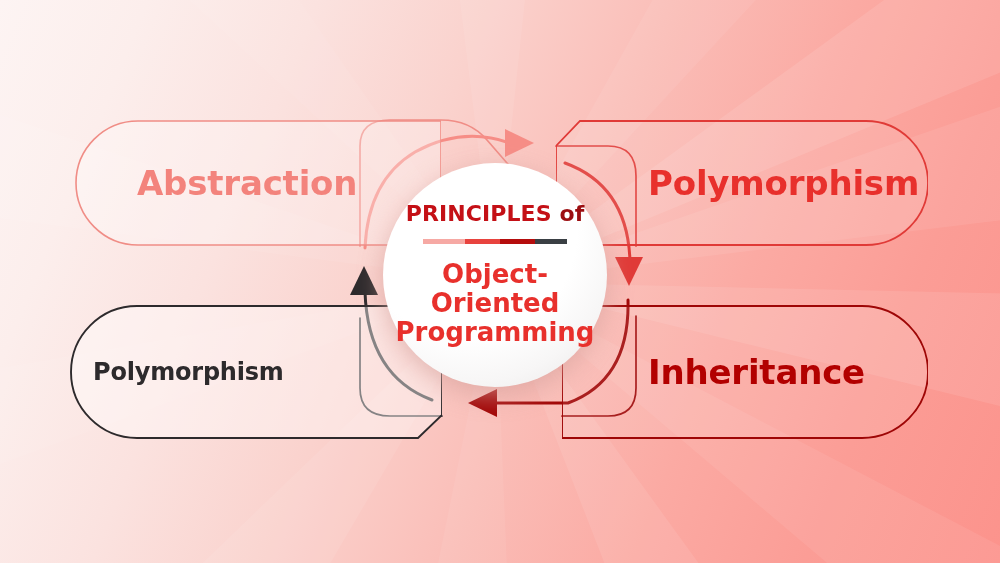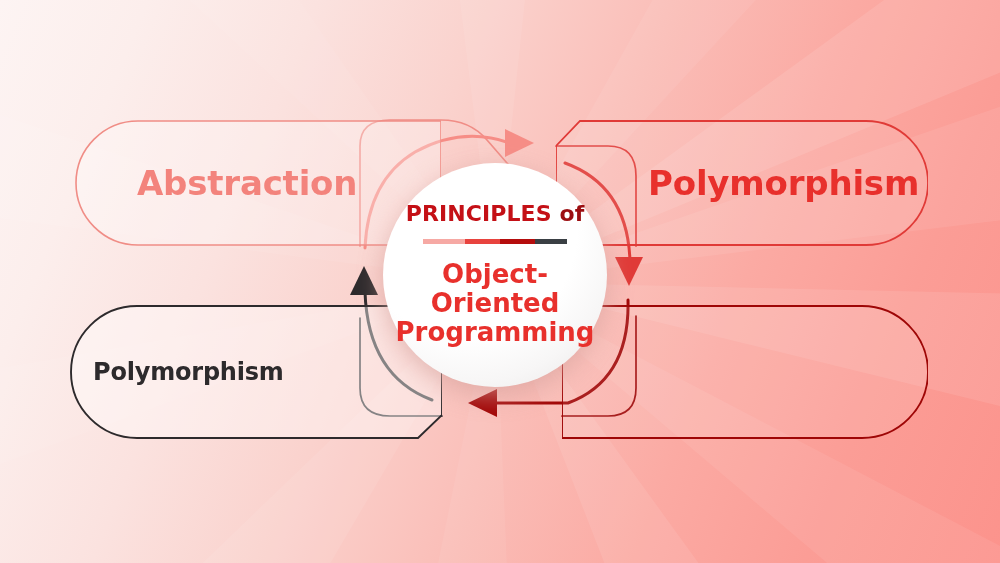--- a/index.html
+++ b/index.html
@@ -226,20 +226,21 @@
     <svg width="372" height="134" viewBox="0 0 372 134" style="position:absolute;left:0;top:0;">
       <path d="M 67,1 L 372,1 L 372,110 L 348,133 L 67,133 A 66,66 0 0 1 67,1 Z" fill="rgba(255,255,255,0.42)" stroke="#2d2a2c" stroke-width="1.9"></path>
     </svg>
     <span class="pill-label" style="position:relative;">Polymorphism</span>
   </div>
 
   <div class="pill" id="pill-inheritance">
     <svg width="366" height="134" viewBox="0 0 366 134" style="position:absolute;left:0;top:0;">
       <path d="M 300,1 A 66,66 0 0 1 300,133 L 0,133 L 0,24 L 22,1 Z" fill="rgba(255,255,255,0.10)" stroke="#9e0606" stroke-width="1.9"></path>
     </svg>
+    <span class="pill-label" style="position:relative;">Inheritance</span>
   </div>
 
   <div id="center-disc-shadow"></div>
   <div id="center-disc">
     <div id="disc-title"><span>PRINCIPLES</span><span class="of"> of</span></div>
     <div id="disc-divider">
       <span style="flex: 1.02 1 0%; background: rgb(246, 169, 164);"></span>
       <span style="flex: 0.84 1 0%; background: rgb(232, 67, 62);"></span>
       <span style="flex: 0.82 1 0%; background: rgb(181, 13, 13);"></span>
       <span style="flex: 0.78 1 0%; background: rgb(58, 63, 68);"></span>

